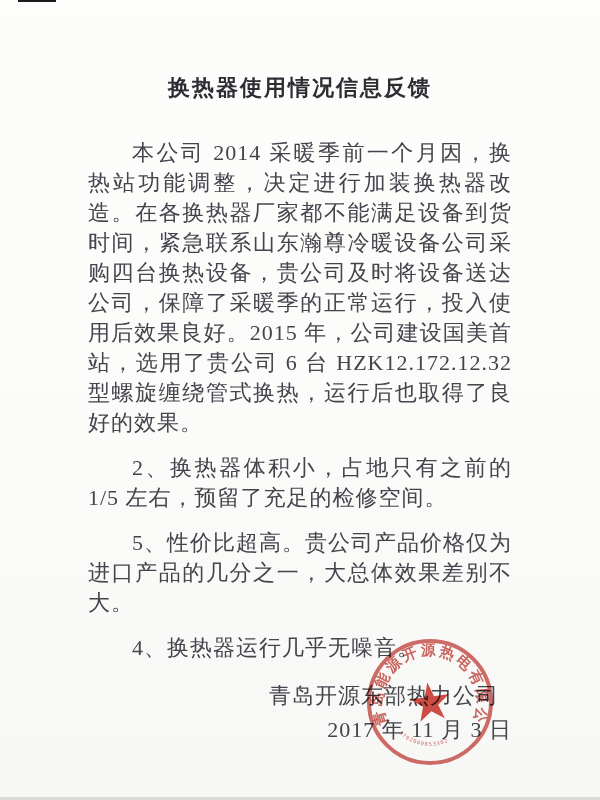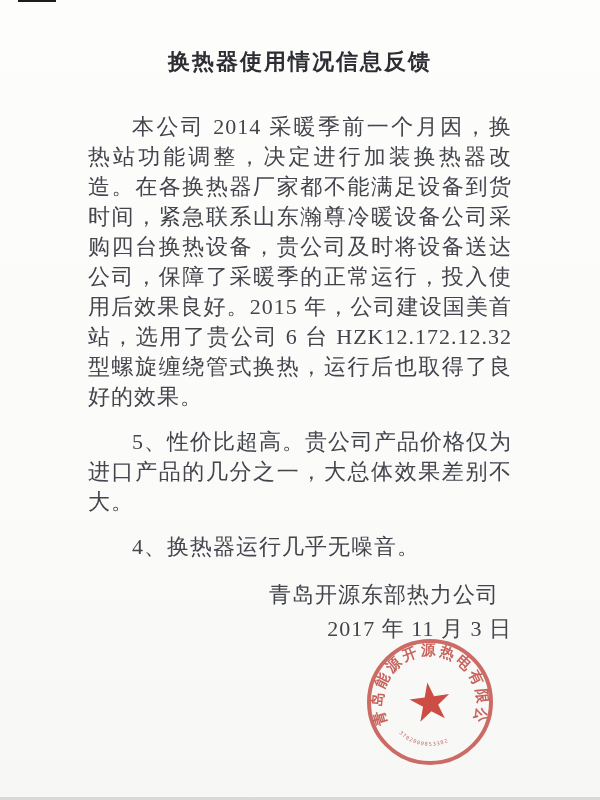--- a/index.html
+++ b/index.html
@@ -14,21 +14,21 @@
   }
   .scan-line-top {
     position: absolute; left: 18px; top: 0;
     width: 38px; height: 2px; background: #1c1c1c;
   }
   .scan-edge-bottom {
     position: absolute; left: 0; bottom: 0;
     width: 100%; height: 3px; background: #d9d9d5;
   }
   .doc-title {
-    padding-top: 48px;
+    padding-top: 74px;
     text-align: center;
     font-size: 22px;
     font-weight: bold;
     letter-spacing: 2px;
     color: #2d2e34;
     line-height: 28px;
   }
   .content {
     margin: 36px 88px 0 88px;
     width: 424px;
@@ -68,20 +68,21 @@
 <body>
 
 <div class="page">
 
   <div class="scan-line-top"></div>
 
   <div class="doc-title">换热器使用情况信息反馈</div>
 
   <div class="content">
     <p>本公司 2014 采暖季前一个月因，换热站功能调整，决定进行加装换热器改造。在各换热器厂家都不能满足设备到货时间，紧急联系山东瀚尊冷暖设备公司采购四台换热设备，贵公司及时将设备送达公司，保障了采暖季的正常运行，投入使用后效果良好。2015 年，公司建设国美首站，选用了贵公司 6 台 HZK12.172.12.32 型螺旋缠绕管式换热，运行后也取得了良好的效果。</p>
+    <p>2、换热器体积小，占地只有之前的 1/5 左右，预留了充足的检修空间。</p>
     <p>5、性价比超高。贵公司产品价格仅为进口产品的几分之一，大总体效果差别不大。</p>
     <p>4、换热器运行几乎无噪音。</p>
 
     <div class="signature">
       <div class="company">青岛开源东部热力公司</div>
       <div class="date">2017 年 11 月 3 日</div>
     </div>
   </div>
 
   <svg class="seal" viewBox="0 0 132 132" aria-hidden="true">

